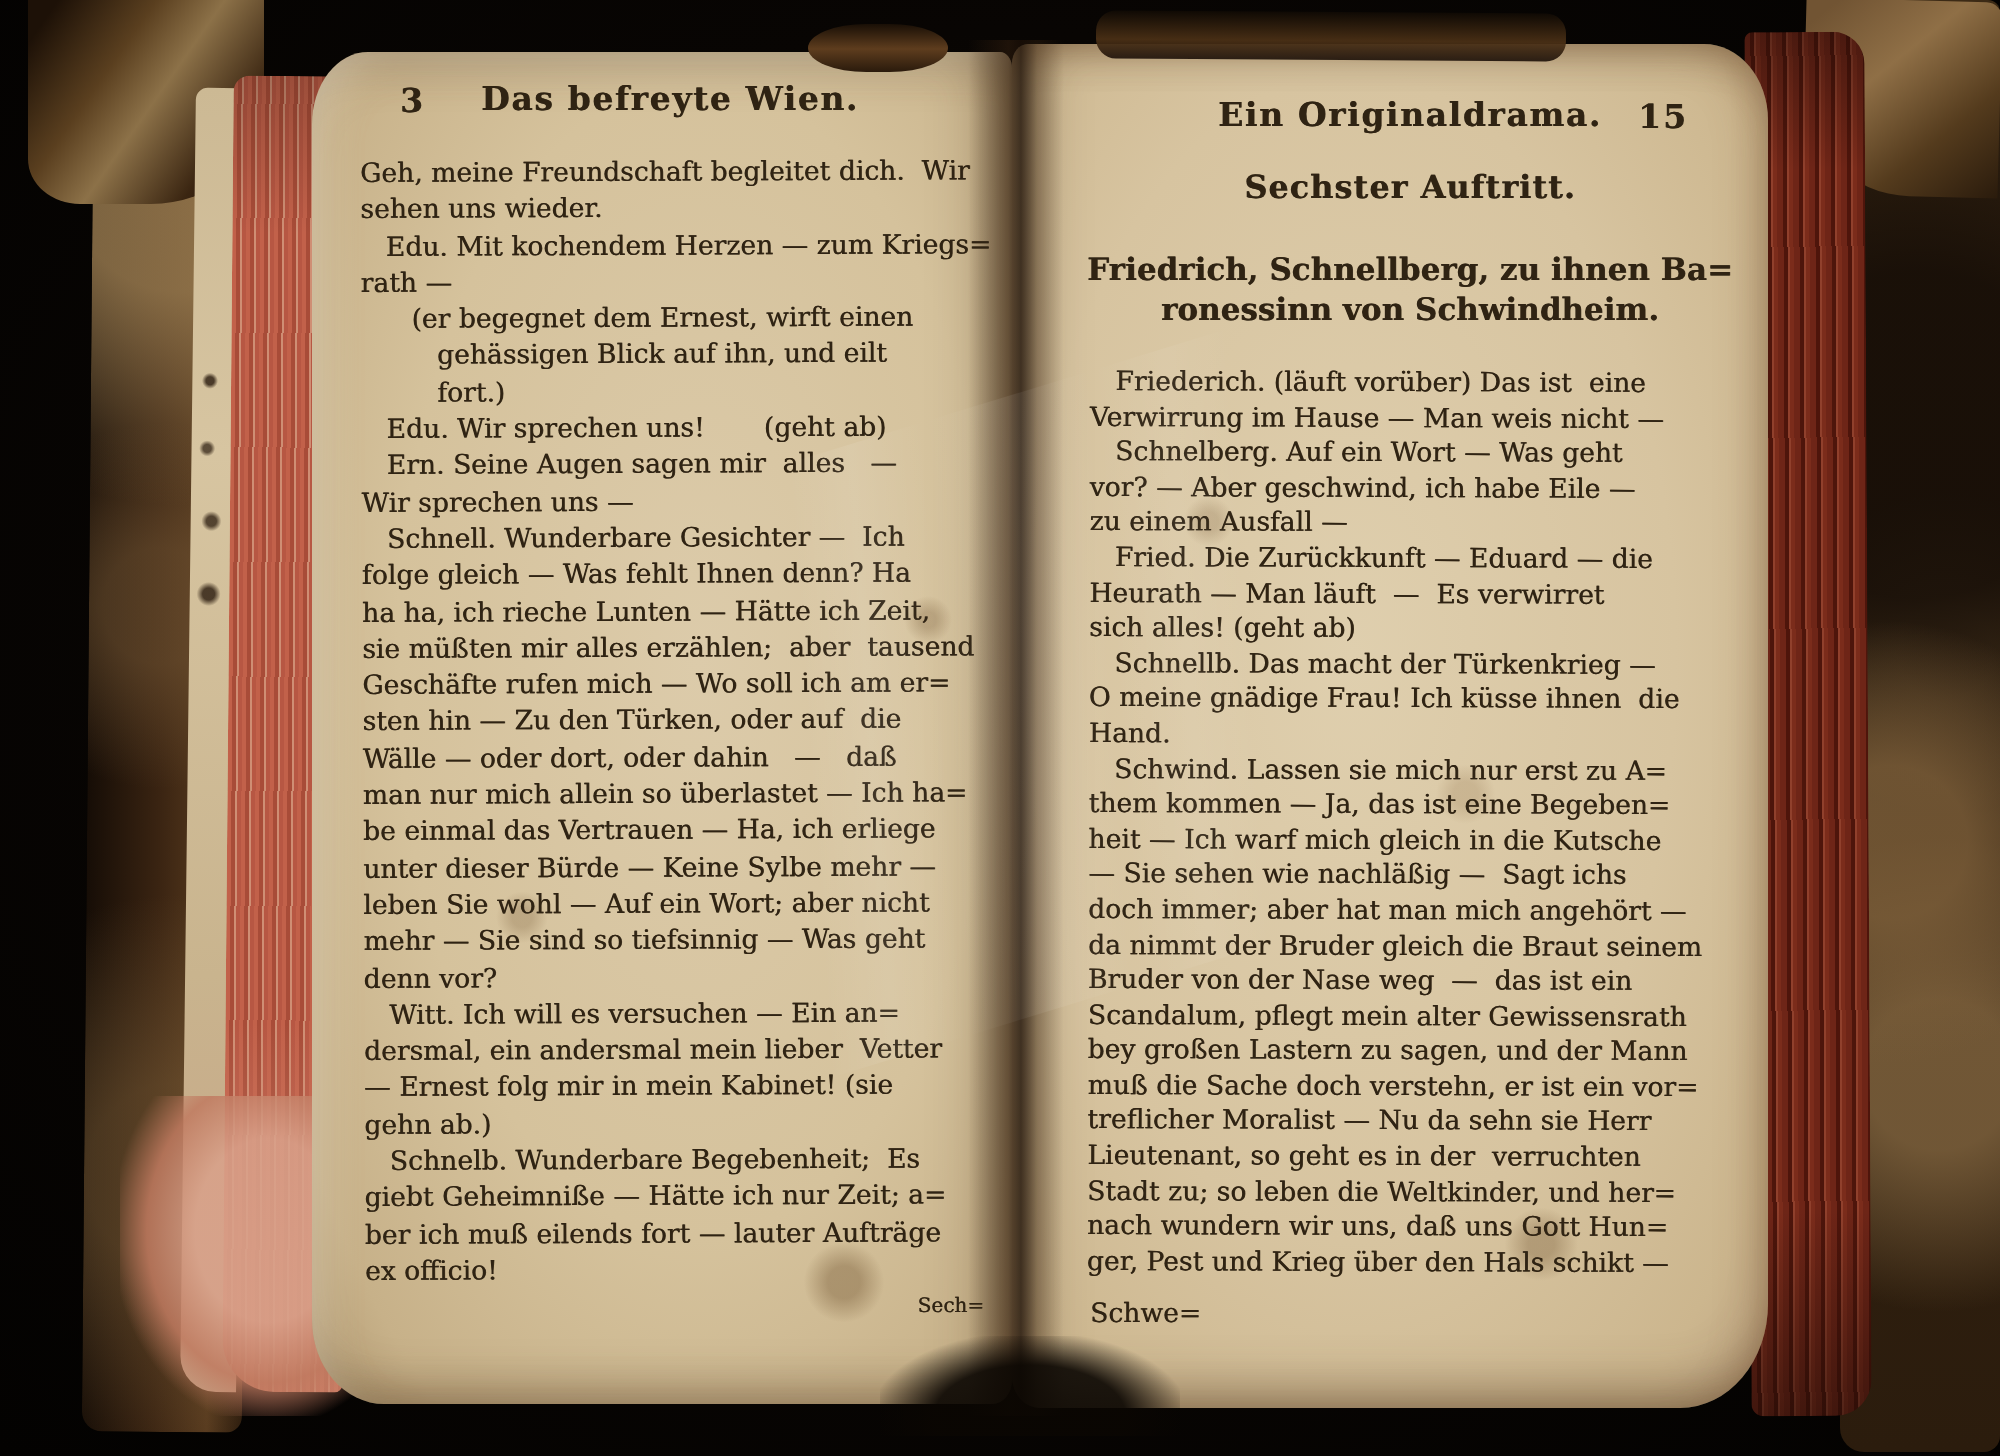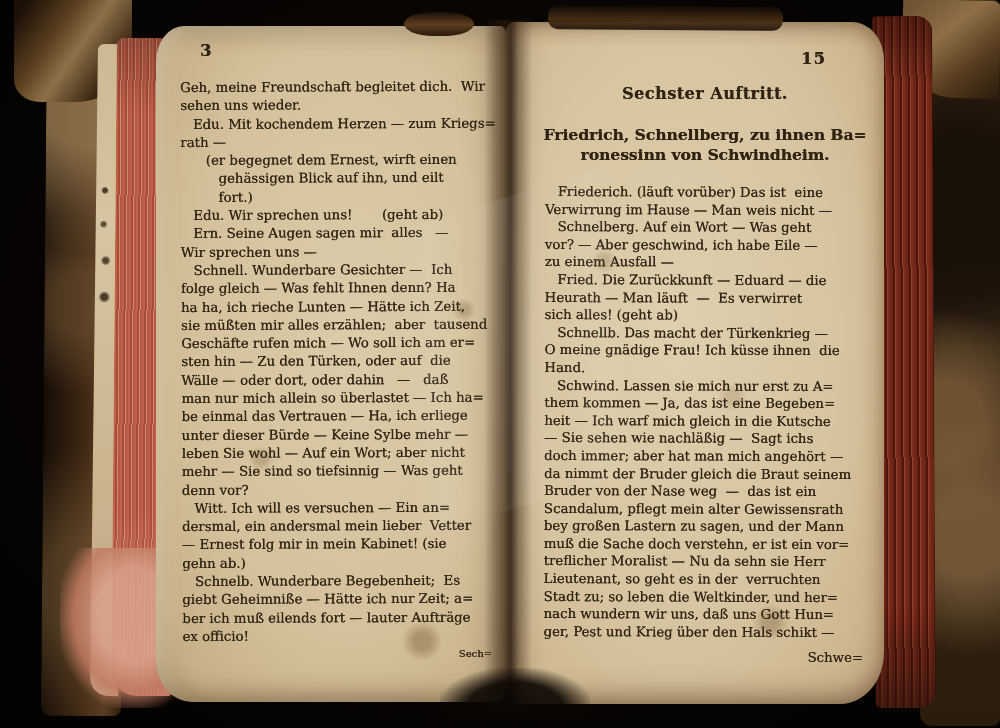--- a/index.html
+++ b/index.html
@@ -146,28 +146,28 @@
     pointer-events:none;
   }
 
   
   .ink{color:#2f2313; text-shadow:.25px 0 0 rgba(47,35,19,.85);}
   .hdr{font-weight:bold;letter-spacing:.8px;}
 
   .header-left{left:178px;top:40px;width:314px;text-align:center;font-size:16.5px;}
   .header-left .pn{position:absolute;left:22px;top:1px;letter-spacing:1px;}
   .header-right{left:540px;top:48px;width:330px;text-align:center;font-size:16.5px;}
-  .header-right .pn{position:absolute;right:44px;top:1px;letter-spacing:1px;}
+  .header-right .pn{position:absolute;right:26px;top:1px;letter-spacing:1px;}
 
   .body-text{white-space:pre;font-size:13.3px;}
   .body-left{left:180px;top:79px;width:314px;line-height:18.3px;transform:rotate(-.25deg);transform-origin:top left;}
   .body-right{left:545px;top:183px;width:320px;line-height:17.6px;transform:rotate(.2deg);transform-origin:top left;}
 
   .catchword-left{left:180px;top:648px;width:312px;text-align:right;font-size:10px;padding-right:6px;}
-  .catchword-right{left:545px;top:650px;width:318px;text-align:right;font-size:13.3px;padding-right:2px;}
+  .catchword-right{left:545px;top:650px;width:318px;font-size:13.3px;padding-right:2px;}
 
   .scene-title{left:540px;top:84px;width:330px;text-align:center;font-size:16px;font-weight:bold;letter-spacing:.5px;}
   .scene-characters{left:540px;top:125px;width:330px;text-align:center;font-size:15.5px;font-weight:bold;line-height:20px;white-space:pre-line;}
 </style>
 </head>
 <body>
 
 <div class="abs stage"></div>
 
 <div class="abs cover-left"></div>
@@ -184,20 +184,21 @@
 <div class="abs page-left"></div>
 <div class="abs page-right"></div>
 <div class="abs gutter"></div>
 <div class="abs gutter-bottom"></div>
 
 <div class="abs headband"></div>
 <div class="abs top-streak"></div>
 
 <div class="abs header-left ink hdr">
   <span class="pn">3</span>
+  <span>Das befreyte Wien.</span>
 </div>
 <div class="abs body-text body-left ink">Geh, meine Freundschaft begleitet dich.  Wir
 sehen uns wieder.
    Edu. Mit kochendem Herzen — zum Kriegs=
 rath —
       (er begegnet dem Ernest, wirft einen
          gehässigen Blick auf ihn, und eilt
          fort.)
    Edu. Wir sprechen uns!       (geht ab)
    Ern. Seine Augen sagen mir  alles   —
@@ -219,20 +220,21 @@
 dersmal, ein andersmal mein lieber  Vetter
 — Ernest folg mir in mein Kabinet! (sie
 gehn ab.)
    Schnelb. Wunderbare Begebenheit;  Es
 giebt Geheimniße — Hätte ich nur Zeit; a=
 ber ich muß eilends fort — lauter Aufträge
 ex officio!</div>
 <div class="abs catchword-left ink">Sech=</div>
 
 <div class="abs header-right ink hdr">
+  <span>Ein Originaldrama.</span>
   <span class="pn">15</span>
 </div>
 <div class="abs scene-title ink">Sechster Auftritt.</div>
 <div class="abs scene-characters ink">Friedrich, Schnellberg, zu ihnen Ba=
 ronessinn von Schwindheim.</div>
 <div class="abs body-text body-right ink">   Friederich. (läuft vorüber) Das ist  eine
 Verwirrung im Hause — Man weis nicht —
    Schnelberg. Auf ein Wort — Was geht
 vor? — Aber geschwind, ich habe Eile —
 zu einem Ausfall —

